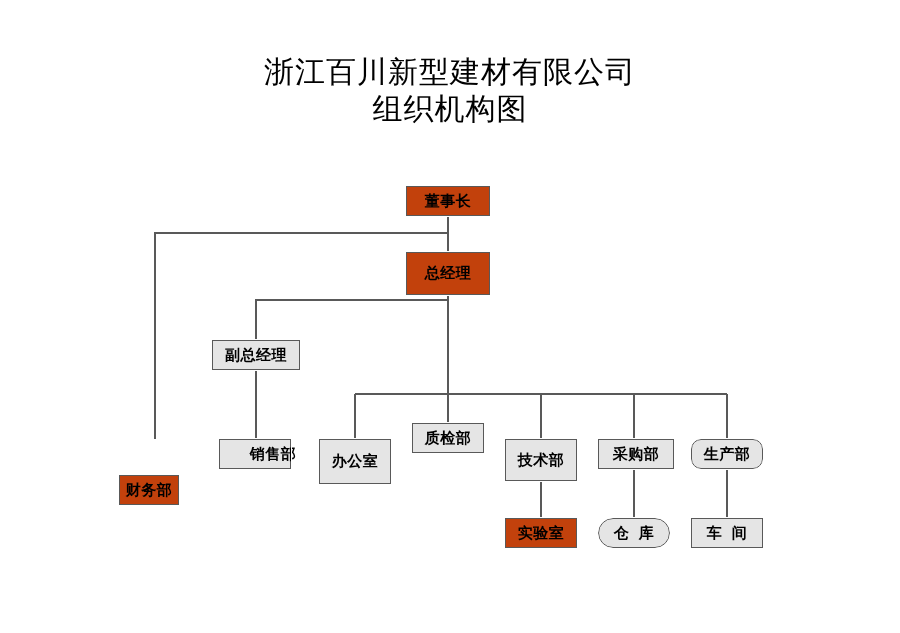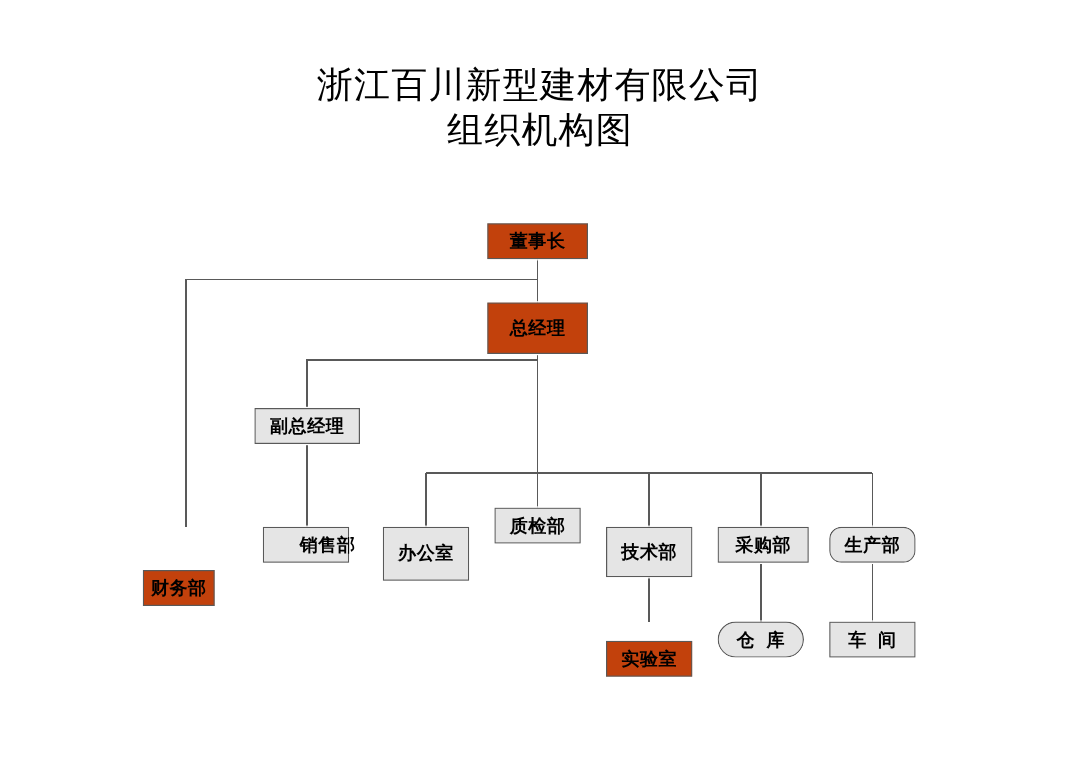--- a/index.html
+++ b/index.html
@@ -104,17 +104,17 @@
   <div class="node fill-dark" id="node-chairman" style="left: 406px; top: 186px; width: 84px; height: 30px;">董事长</div>
   <div class="node fill-dark" id="node-general-manager" style="left: 406px; top: 252px; width: 84px; height: 43px;">总经理</div>
   <div class="node fill-light" id="node-deputy-manager" style="left: 212px; top: 340px; width: 88px; height: 30px;">副总经理</div>
   <div class="node fill-dark" id="node-finance-dept" style="left: 119px; top: 439px; width: 60px; height: 30px; margin-top: 36px;">财务部</div>
   <div class="node fill-light" id="node-sales-dept" style="left: 219px; top: 439px; width: 72px; height: 30px; padding-left: 36px;">销售部</div>
   <div class="node fill-light" id="node-office" style="left: 319px; top: 439px; width: 72px; height: 45px;">办公室</div>
   <div class="node fill-light" id="node-qc-dept" style="left: 412px; top: 423px; width: 72px; height: 30px;">质检部</div>
   <div class="node fill-light" id="node-tech-dept" style="left: 505px; top: 439px; width: 72px; height: 42px;">技术部</div>
   <div class="node fill-light" id="node-purchasing-dept" style="left: 598px; top: 439px; width: 76px; height: 30px;">采购部</div>
   <div class="node fill-light" id="node-production-dept" style="left: 691px; top: 439px; width: 72px; height: 30px; border-radius: 10px;">生产部</div>
-  <div class="node fill-dark" id="node-laboratory" style="left: 505px; top: 518px; width: 72px; height: 30px; margin-top: 16px;">实验室</div>
+  <div class="node fill-dark" id="node-laboratory" style="left: 505px; top: 518px; width: 72px; height: 30px;">实验室</div>
   <div class="node fill-light" id="node-warehouse" style="left: 598px; top: 518px; width: 72px; height: 30px; border-radius: 15px;">仓  库</div>
   <div class="node fill-light" id="node-workshop" style="left: 691px; top: 518px; width: 72px; height: 30px;">车  间</div>
 
 </div>
 
 </body></html>

